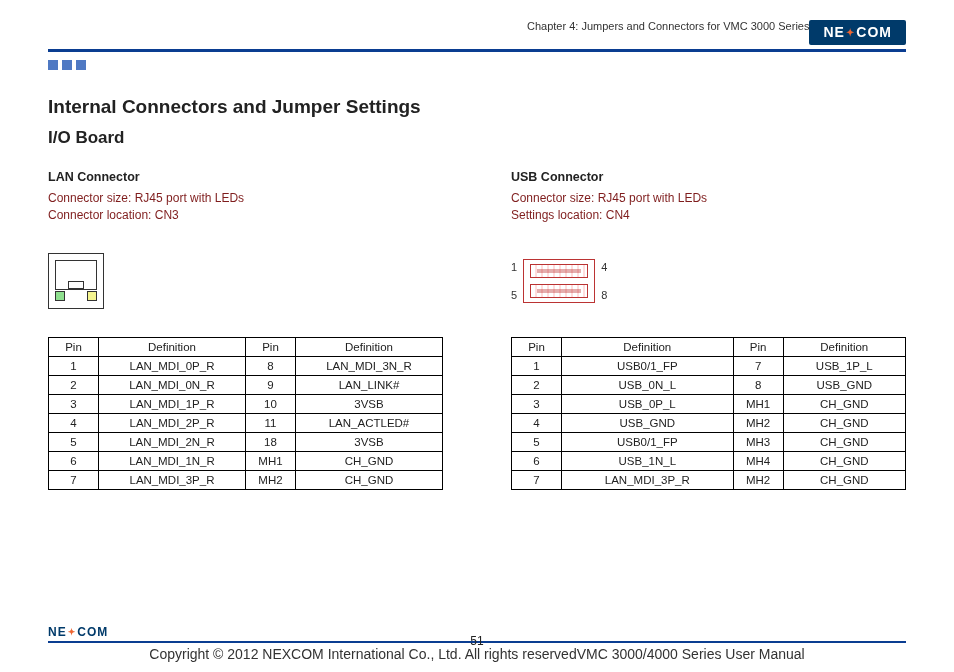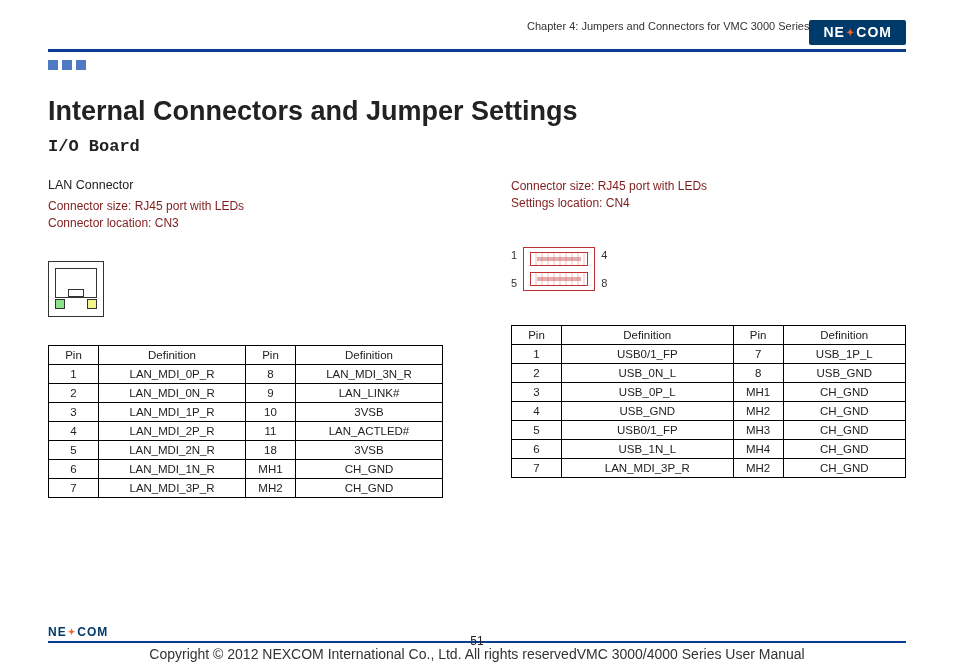--- a/index.html
+++ b/index.html
@@ -27,25 +27,25 @@
     font-size: 14px;
     padding: 4px 14px 5px 14px;
     border-radius: 2px;
     display: flex;
     align-items: center;
   }
   .logo-star { color: #e63; font-size: 10px; margin: 0 1px; }
   .blue-rule { height: 3px; background: #0a3d91; margin-bottom: 8px; }
   .sq-row { display:flex; gap:4px; margin-bottom: 26px; }
   .sq { width:10px; height:10px; background:#4f79c3; }
-  h1 { font-size: 27px; font-weight:700; margin-bottom: 10px; }
-  h2 { font-size: 17px; font-weight:700; margin-bottom: 22px; font-family: Liberation Mono, monospace; }
+  h1 { font-size: 19px; font-weight:700; margin-bottom: 10px; }
+  h2 { font-size: 17px; font-weight:700; margin-bottom: 22px; }
   .columns { display:flex; gap: 68px; }
   .col { flex:1; }
-  .conn-title { font-weight:400; font-size:12.5px; margin-bottom:6px; }
+  .conn-title { font-weight:700; font-size:12.5px; margin-bottom:6px; }
   .conn-meta { font-size:12px; color:#7f1d1d; line-height:1.45; margin-bottom:18px; }
   .diagram-area { height: 76px; margin-bottom: 18px; display:flex; align-items:center; }
   
   .rj45 {
     width: 56px; height: 56px; border:1px solid #333; background:#fff; position:relative;
   }
   .rj45-inner {
     position:absolute; left:6px; right:6px; top:6px; height:30px; border:1px solid #333;
   }
   .rj45-bottom {
@@ -198,20 +198,21 @@
             <td>7</td>
             <td>LAN_MDI_3P_R</td>
             <td>MH2</td>
             <td>CH_GND</td>
           </tr>
         </tbody>
     </table>
   </div>
 
   <div class="col">
+    <div class="conn-title">USB Connector</div>
     <div class="conn-meta">
       <div>Connector size: RJ45 port with LEDs</div>
       <div>Settings location: CN4</div>
     </div>
     <div class="diagram-area">
       <div class="usb-wrap">
         <div class="usb-labels-left">
           <span>1</span>
           <span>5</span>
         </div>

